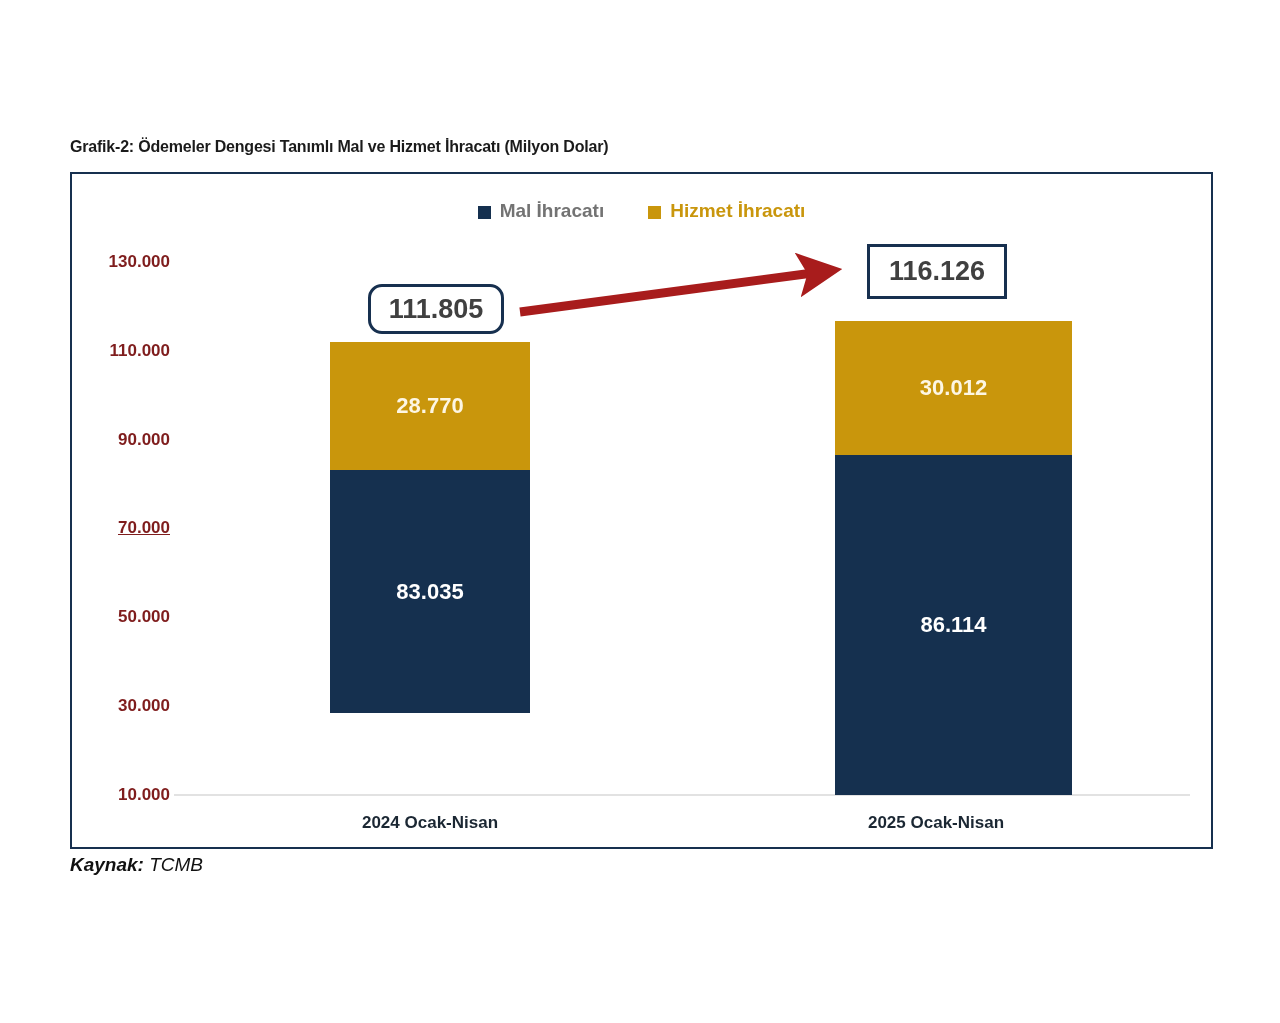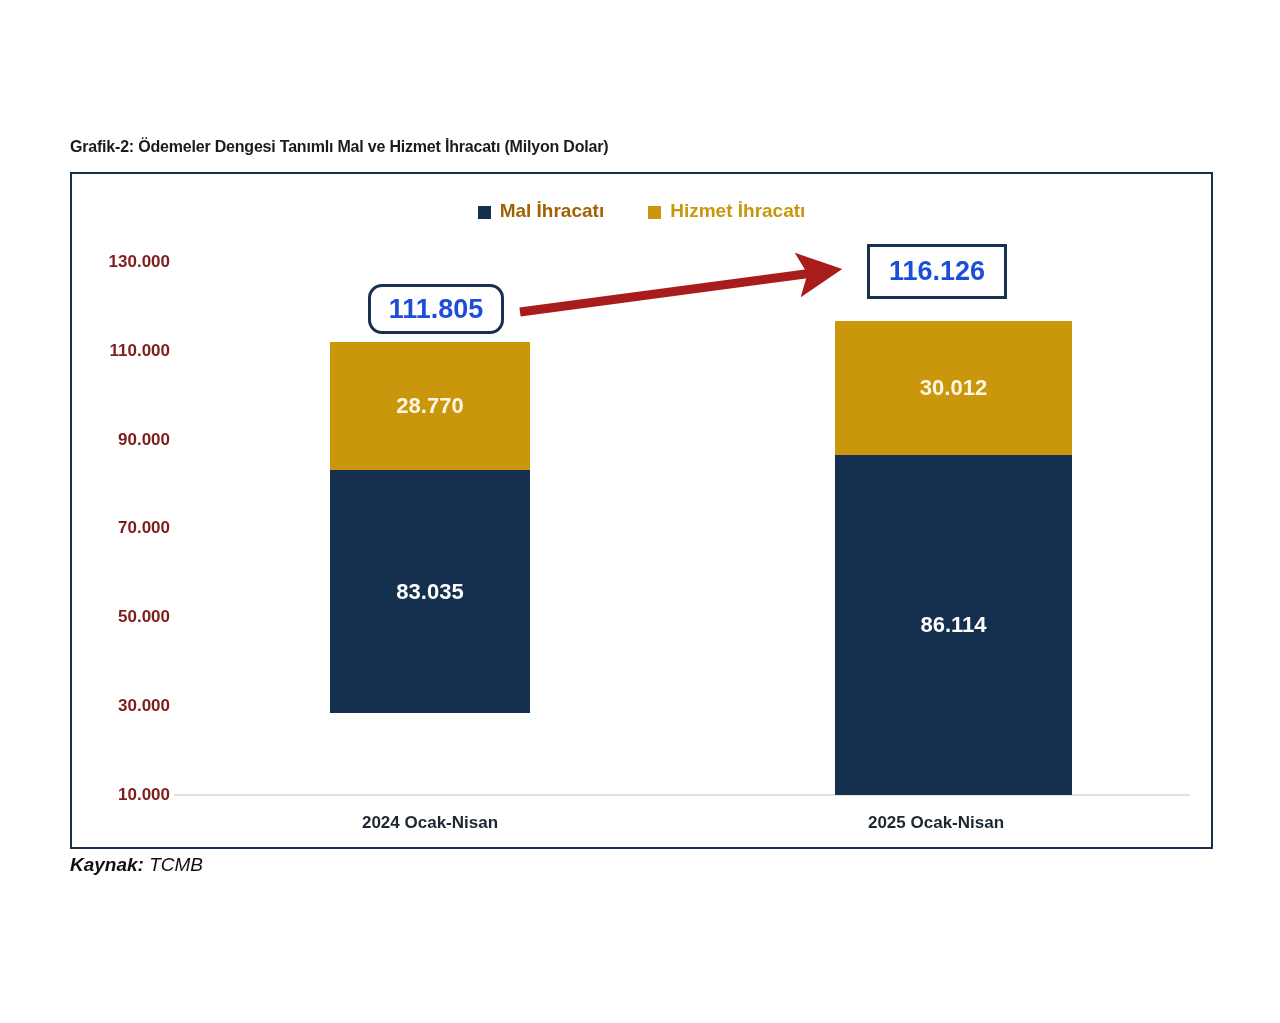--- a/index.html
+++ b/index.html
@@ -59,21 +59,21 @@
     width: 13px;
     height: 13px;
     display: inline-block;
     margin-top: 2px;
   }
   .legend-label {
     font-size: 19px;
     font-weight: bold;
     white-space: nowrap;
   }
-  .legend-label.mal { color: #a16207; }
+  .legend-label.mal { color: #737373; }
   .legend-label.hizmet { color: #c9960c; }
 
   
   .plot {
     position: absolute;
     left: 0;
     top: 0;
     width: 100%;
     height: 100%;
   }
@@ -136,21 +136,21 @@
     border: 3px solid #17304f;
     background: #ffffff;
     display: flex;
     align-items: center;
     justify-content: center;
     box-sizing: border-box;
   }
   .callout-text {
     font-size: 27px;
     font-weight: bold;
-    color: #1d4ed8;
+    color: #404040;
     white-space: nowrap;
   }
 
   .arrow-svg {
     position: absolute;
     left: 0;
     top: 0;
     width: 100%;
     height: 100%;
     pointer-events: none;
@@ -189,21 +189,21 @@
       <span class="legend-swatch" style="background:#c9960c"></span>
       <span class="legend-label hizmet">Hizmet İhracatı</span>
     </div>
   </div>
 
   <div class="plot">
 
     <div class="ytick" style="top:88px;">130.000</div>
     <div class="ytick" style="top:177px;">110.000</div>
     <div class="ytick" style="top:266px;">90.000</div>
-    <div class="ytick" style="top:354px;">70.000</div>
+    <div class="ytick" style="top:354px;text-decoration:underline;">70.000</div>
     <div class="ytick" style="top:443px;">50.000</div>
     <div class="ytick" style="top:532px;">30.000</div>
     <div class="ytick" style="top:621px;">10.000</div>
 
     <div class="baseline" style="top:620px;"></div>
 
     <div class="bar-group" style="left:258px; top:0px; width:200px; height:621px;">
       <div class="seg hizmet" style="top:168px; height:128px;">
         <span class="seg-label">28.770</span>
       </div>

